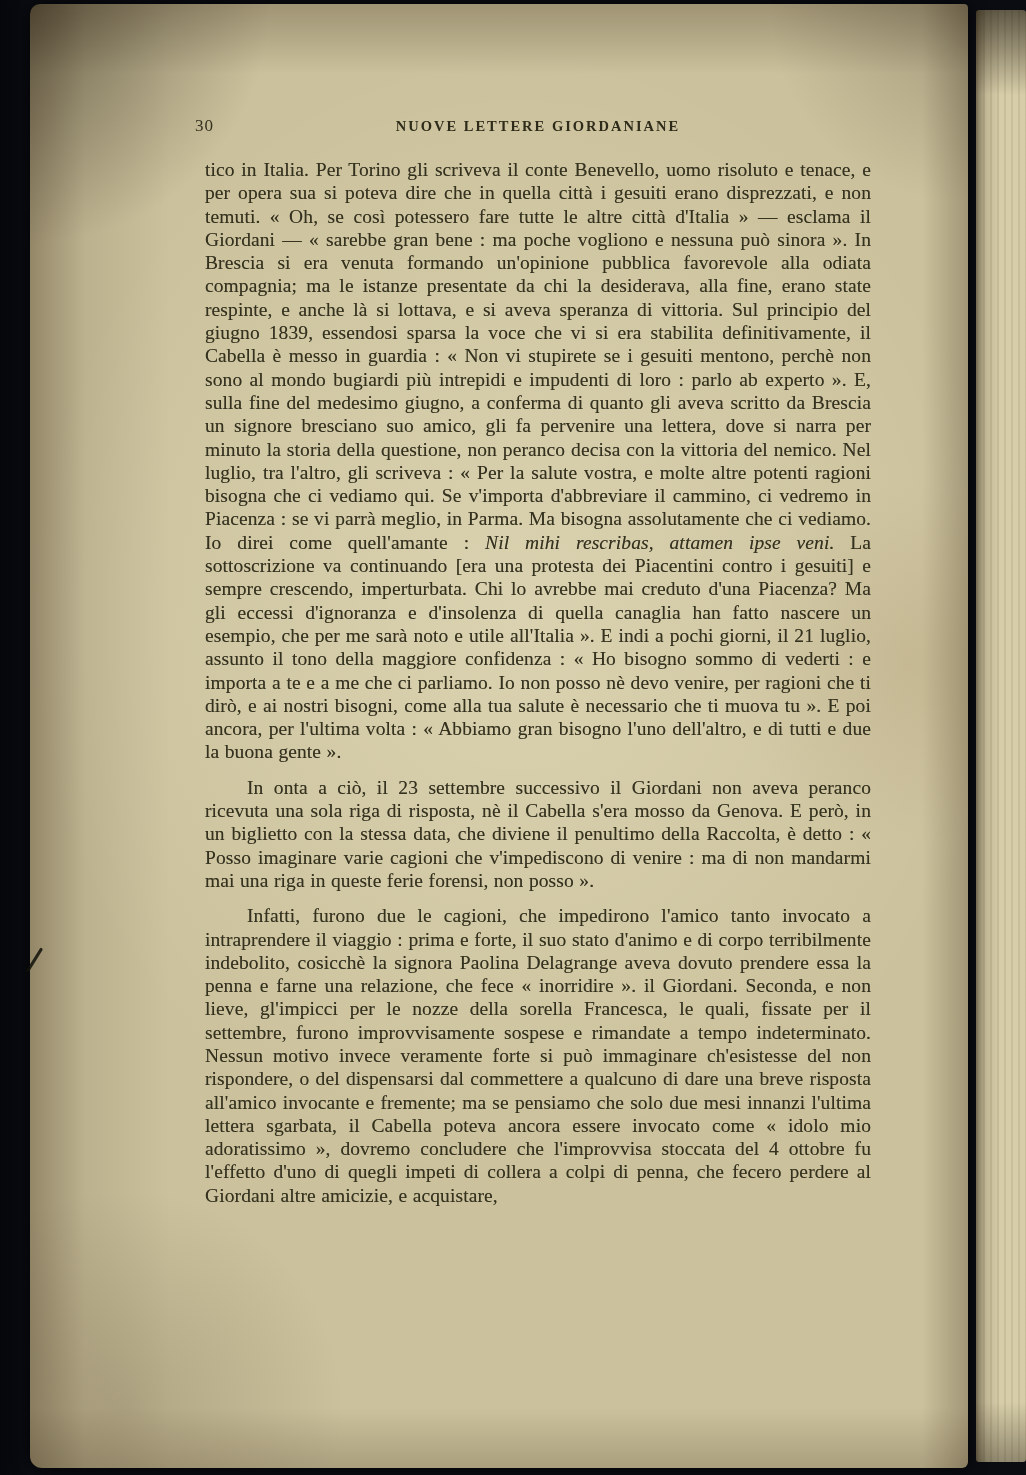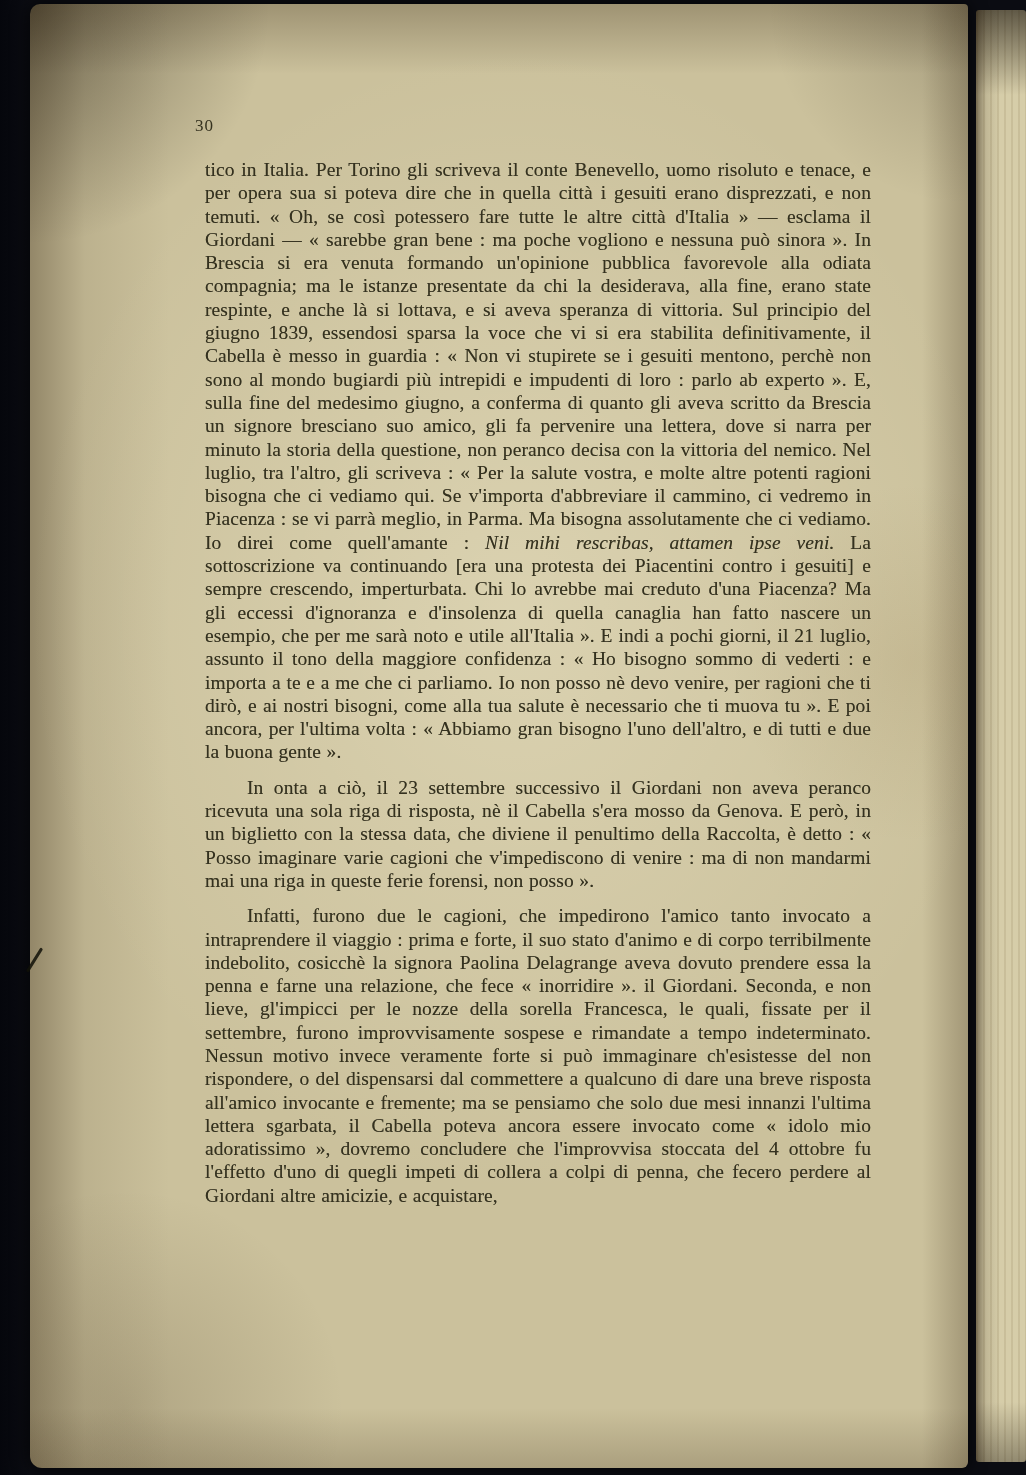--- a/index.html
+++ b/index.html
@@ -72,20 +72,21 @@
 </style>
 </head>
 <body>
 
 <div class="scan">
   <div class="paper">
     <div class="ink-mark"></div>
     <div class="text-block">
       <div class="running-header">
         <span class="pagenum">30</span>
+        <span class="header-title">NUOVE LETTERE GIORDANIANE</span>
       </div>
       <div class="page-body" lang="it">
           <p class=""><span>tico in Italia. Per Torino gli scriveva il conte Benevello, uomo risoluto e tenace, e per opera sua si poteva dire che in quella città i gesuiti erano disprezzati, e non temuti. « Oh, se così potessero fare tutte le altre città d'Italia » — esclama il Giordani — « sarebbe gran bene : ma poche vogliono e nessuna può sinora ». In Brescia si era venuta formando un'opinione pubblica favorevole alla odiata compagnia; ma le istanze presentate da chi la desiderava, alla fine, erano state respinte, e anche là si lottava, e si aveva speranza di vittoria. Sul principio del giugno 1839, essendosi sparsa la voce che vi si era stabilita definitivamente, il Cabella è messo in guardia : « Non vi stupirete se i gesuiti mentono, perchè non sono al mondo bugiardi più intrepidi e impudenti di loro : parlo ab experto ». E, sulla fine del medesimo giugno, a conferma di quanto gli aveva scritto da Brescia un signore bresciano suo amico, gli fa pervenire una lettera, dove si narra per minuto la storia della questione, non peranco decisa con la vittoria del nemico. Nel luglio, tra l'altro, gli scriveva : « Per la salute vostra, e molte altre potenti ragioni bisogna che ci vediamo qui. Se v'importa d'abbreviare il cammino, ci vedremo in Piacenza : se vi parrà meglio, in Parma. Ma bisogna assolutamente che ci vediamo. Io direi come quell'amante : </span><span class="italic">Nil mihi rescribas, attamen ipse veni.</span><span> La sottoscrizione va continuando [era una protesta dei Piacentini contro i gesuiti] e sempre crescendo, imperturbata. Chi lo avrebbe mai creduto d'una Piacenza? Ma gli eccessi d'ignoranza e d'insolenza di quella canaglia han fatto nascere un esempio, che per me sarà noto e utile all'Italia ». E indi a pochi giorni, il 21 luglio, assunto il tono della maggiore confidenza : « Ho bisogno sommo di vederti : e importa a te e a me che ci parliamo. Io non posso nè devo venire, per ragioni che ti dirò, e ai nostri bisogni, come alla tua salute è necessario che ti muova tu ». E poi ancora, per l'ultima volta : « Abbiamo gran bisogno l'uno dell'altro, e di tutti e due la buona gente ».</span></p>
           <p class="indent"><span>In onta a ciò, il 23 settembre successivo il Giordani non aveva peranco ricevuta una sola riga di risposta, nè il Cabella s'era mosso da Genova. E però, in un biglietto con la stessa data, che diviene il penultimo della Raccolta, è detto : « Posso imaginare varie cagioni che v'impediscono di venire : ma di non mandarmi mai una riga in queste ferie forensi, non posso ».</span></p>
           <p class="indent"><span>Infatti, furono due le cagioni, che impedirono l'amico tanto invocato a intraprendere il viaggio : prima e forte, il suo stato d'animo e di corpo terribilmente indebolito, cosicchè la signora Paolina Delagrange aveva dovuto prendere essa la penna e farne una relazione, che fece « inorridire ». il Giordani. Seconda, e non lieve, gl'impicci per le nozze della sorella Francesca, le quali, fissate per il settembre, furono improvvisamente sospese e rimandate a tempo indeterminato. Nessun motivo invece veramente forte si può immaginare ch'esistesse del non rispondere, o del dispensarsi dal commettere a qualcuno di dare una breve risposta all'amico invocante e fremente; ma se pensiamo che solo due mesi innanzi l'ultima lettera sgarbata, il Cabella poteva ancora essere invocato come « idolo mio adoratissimo », dovremo concludere che l'improvvisa stoccata del 4 ottobre fu l'effetto d'uno di quegli impeti di collera a colpi di penna, che fecero perdere al Giordani altre amicizie, e acquistare,</span></p>
         </div>
     </div>
   </div>
   <div class="page-edge"></div>
 </div>

